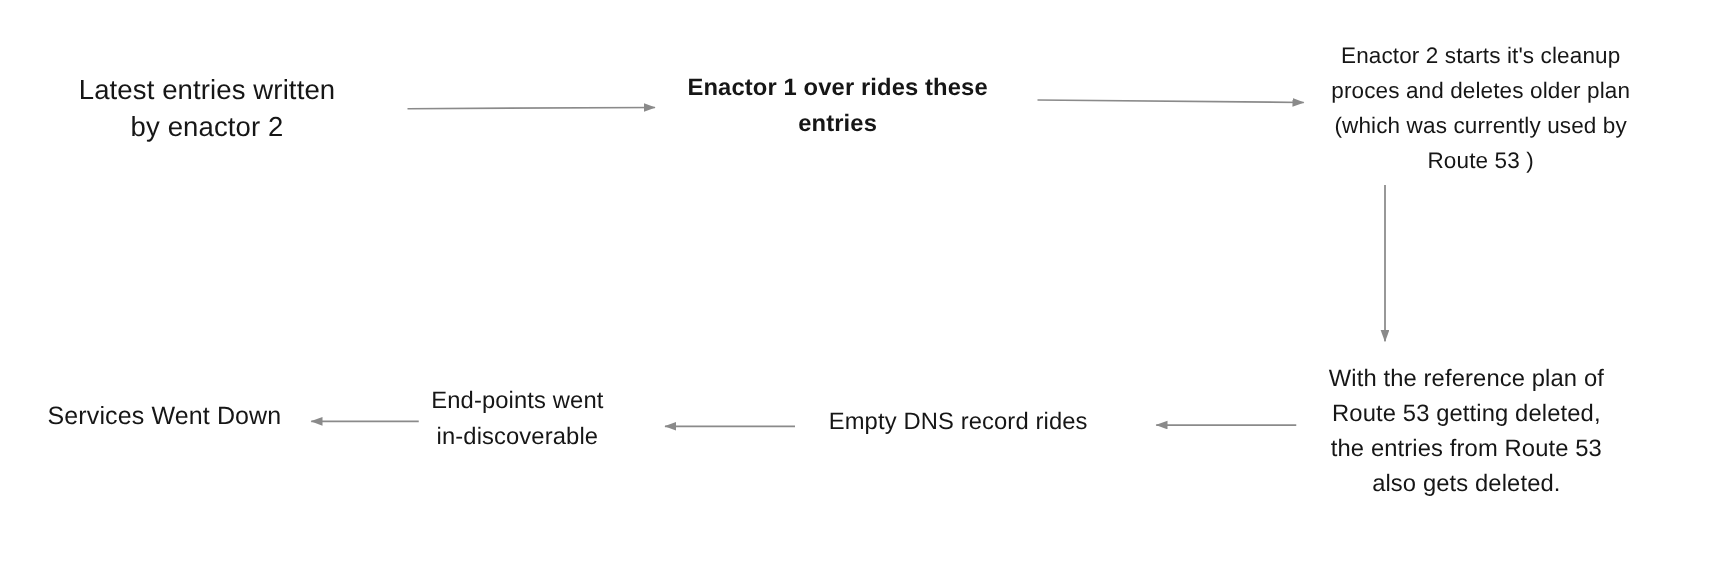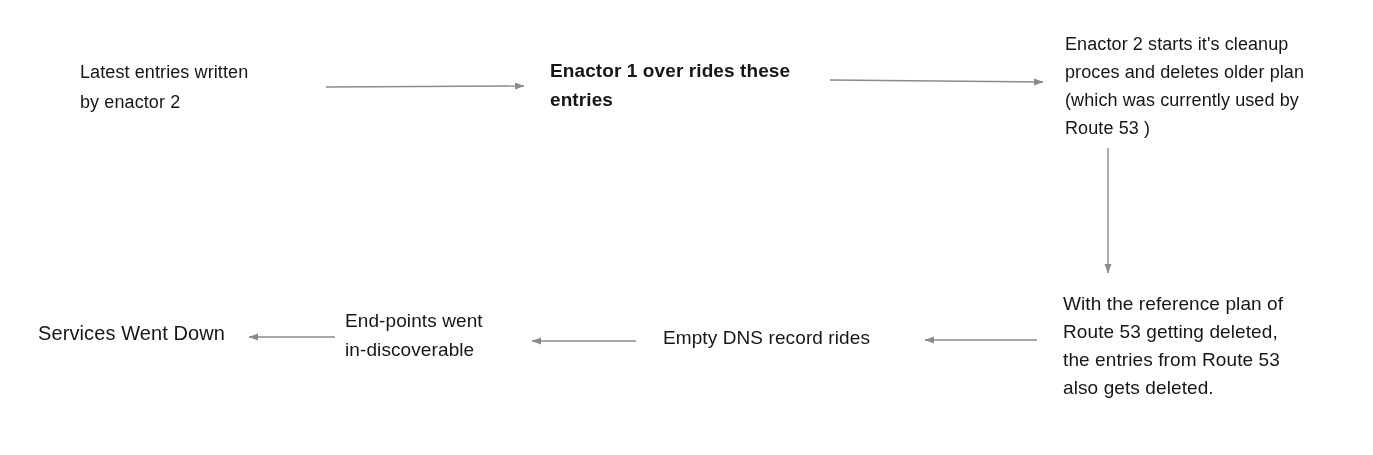--- a/index.html
+++ b/index.html
@@ -20,22 +20,23 @@
     font-family: "Liberation Sans", "DejaVu Sans", sans-serif;
     overflow: hidden;
   }
   .node {
     position: absolute;
     color: var(--c-text);
     white-space: pre-line;
     font-size: 19px;
     line-height: 29px;
     letter-spacing: 0.1px;
+    text-align: center;
   }
-  .n-latest     { left: 80px;   top: 57px;  font-size: 18px; line-height: 30px; }
+  .n-latest     { left: 63px;   top: 57px;  font-size: 22px; line-height: 30px; }
   .n-override   { left: 550px;  top: 56px; font-weight: bold; }
   .n-cleanup    { left: 1065px; top: 30px;  font-size: 18px; line-height: 28px; }
   .n-reference  { left: 1063px; top: 290px; line-height: 28px; }
   .n-emptydns   { left: 663px;  top: 323px; }
   .n-endpoints  { left: 345px;  top: 306px; }
   .n-services   { left: 38px;   top: 319px; font-size: 20px; }
   #arrow-layer {
     position: absolute;
     left: 0; top: 0;
     width: 1373px;

